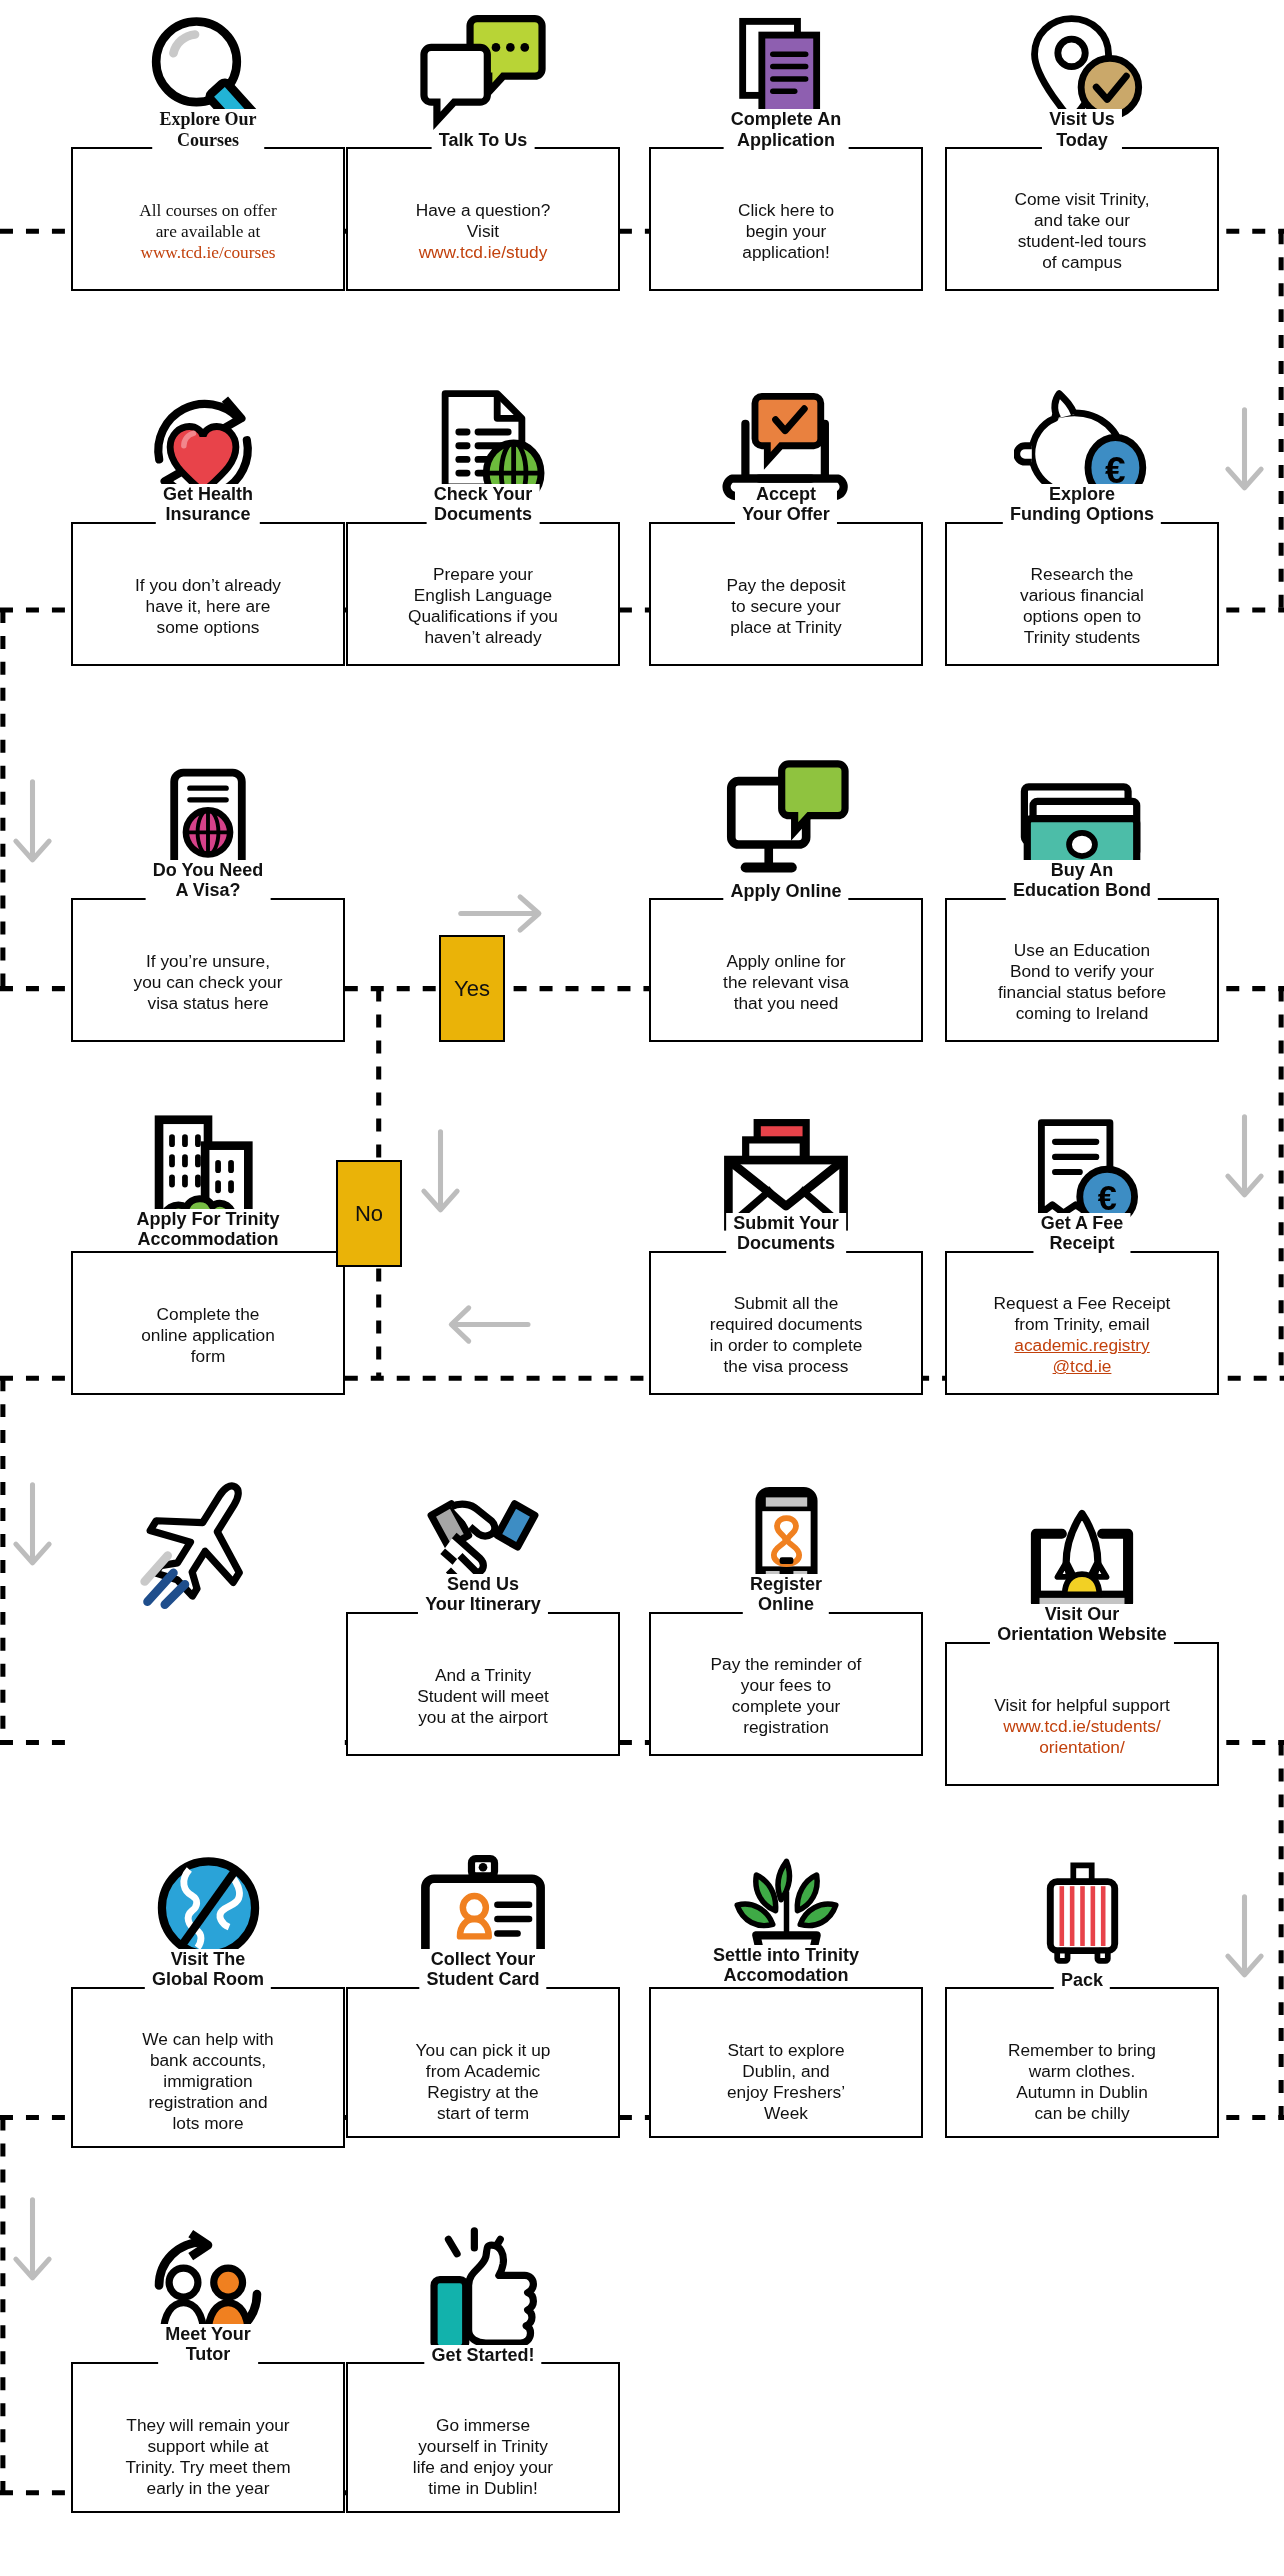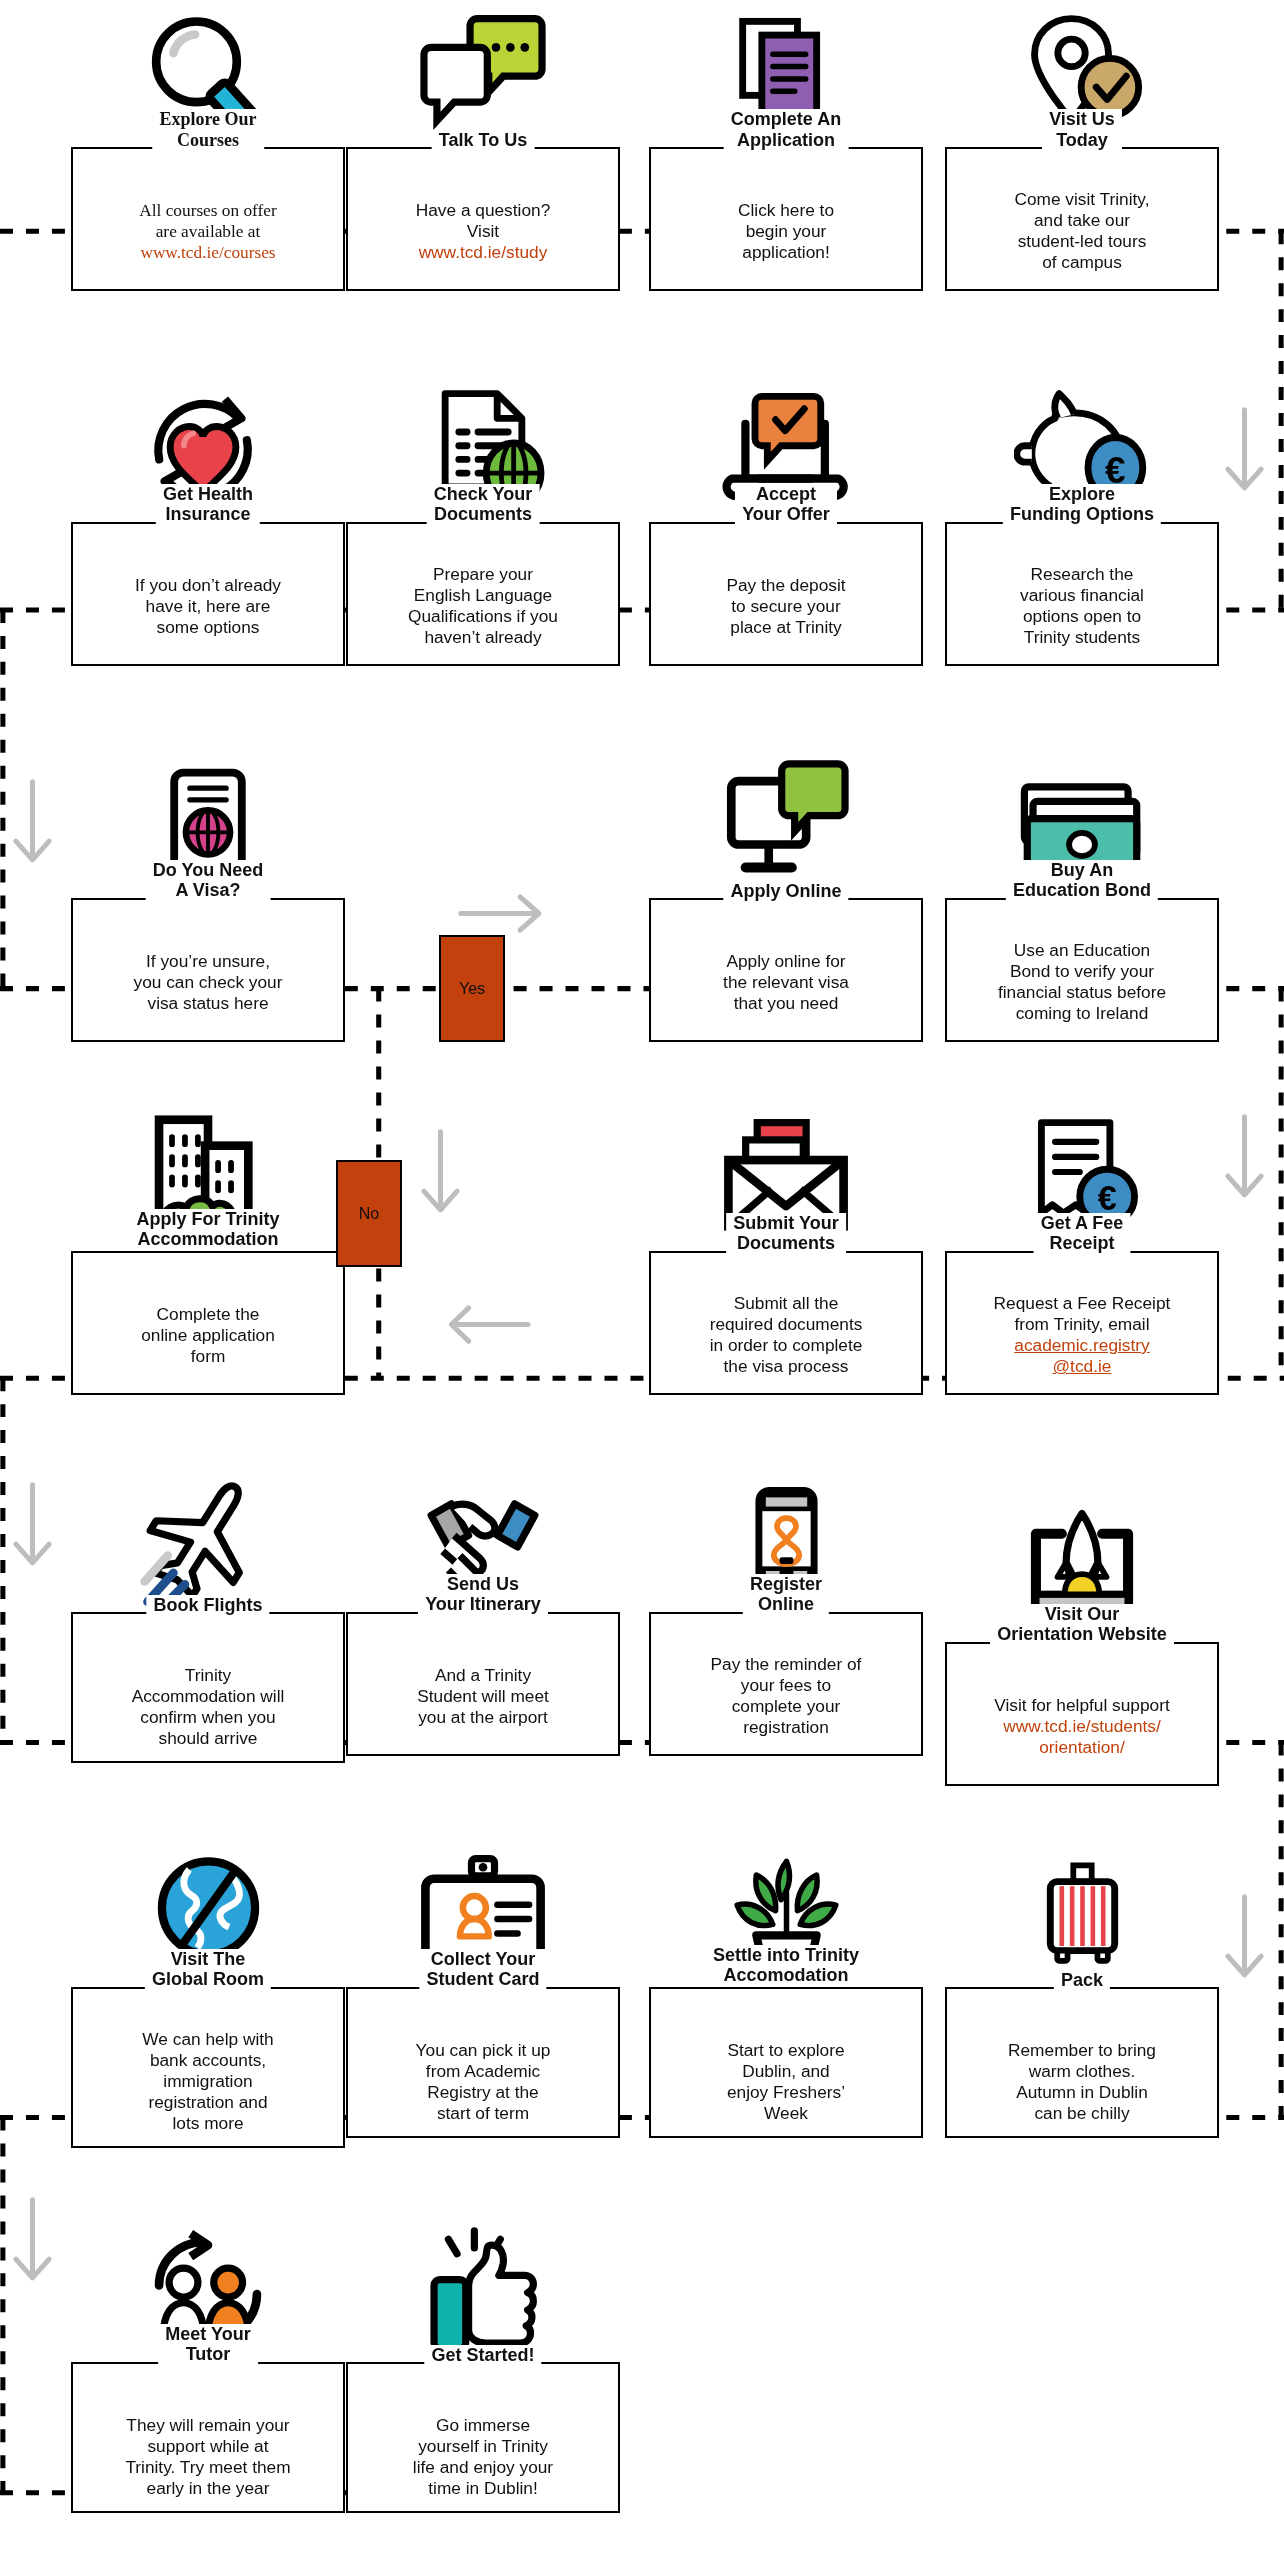--- a/index.html
+++ b/index.html
@@ -39,23 +39,23 @@
   .card-body{
     padding:51px 11.5px 11.5px 11.5px;font-size:17.3px;line-height:1.22;
     text-align:center;white-space:pre-line;
   }
   .card-body.tight{padding-top:40px;}
   .card-body .lnk{color:#c2410c;}
   .card-body .lnk.ul{text-decoration:underline;}
 
   
   .decision{
-    position:absolute;z-index:4;border:2.9px solid #000;background:#c2410c;
+    position:absolute;z-index:4;border:2.9px solid #000;background:#eab308;
     width:66px;height:107px;display:flex;align-items:center;justify-content:center;
-    font-size:16px;font-weight:normal;
+    font-size:22px;font-weight:normal;
   }
 
   
   .garrow{position:absolute;z-index:2;}
 </style>
 </head>
 <body>
 
 <div class="canvas">
 
@@ -491,27 +491,20 @@
           <g transform="rotate(32 50 48)">
             <path d="M46 6 c4 0 6 5 6 11 v22 l28 16 v8 l-28 -8 v17 l9 8 v6 l-15 -4 l-15 4 v-6 l9 -8 v-17 l-28 8 v-8 l28 -16 v-22 c0 -6 2 -11 6 -11 z" fill="#fff" stroke="#000" stroke-width="5" stroke-linejoin="round"></path>
           </g>
           <g stroke-linecap="round" stroke-width="6" fill="none">
             <line x1="8" y1="90" x2="26" y2="70" stroke="#1f4e8c"></line>
             <line x1="6" y1="76" x2="22" y2="58" stroke="#c9c9c9"></line>
             <line x1="20" y1="92" x2="34" y2="78" stroke="#1f4e8c"></line>
           </g>
         </svg>
       </div>
-      <div class="card">
-        <div class="card-title">Book Flights</div>
-        <div class="card-body"><span>Trinity
-Accommodation will
-confirm when you
-should arrive</span></div>
-      </div>
     </div>
 
     <div class="cell" style="left:346px;top:1472px;">
       <div class="icon-wrap">
         <svg width="144" height="137" viewBox="0 0 100 95">
           <path d="M14 30 l14 -8 l12 22 l-14 8 z" fill="#a6a6a6" stroke="#000" stroke-width="5" stroke-linejoin="round"></path>
           <path d="M86 30 l-14 -8 l-12 22 l14 8 z" fill="#3d8dc4" stroke="#000" stroke-width="5" stroke-linejoin="round"></path>
           <path d="M28 24 c6 -3 14 -2 18 2 l10 8 c3 3 3 7 0 9 c-3 2 -6 2 -9 0 l-6 -5" fill="#fff" stroke="#000" stroke-width="5" stroke-linejoin="round"></path>
           <path d="M30 44 l18 16 c3 3 3 7 0 9 c-3 3 -7 3 -10 0 l-16 -14" fill="#fff" stroke="#000" stroke-width="5" stroke-linejoin="round"></path>
           <path d="M34 58 l14 14 c3 3 3 6 0 9 c-3 3 -7 2 -10 -1 l-12 -12" fill="#fff" stroke="#000" stroke-width="5" stroke-linejoin="round"></path>

